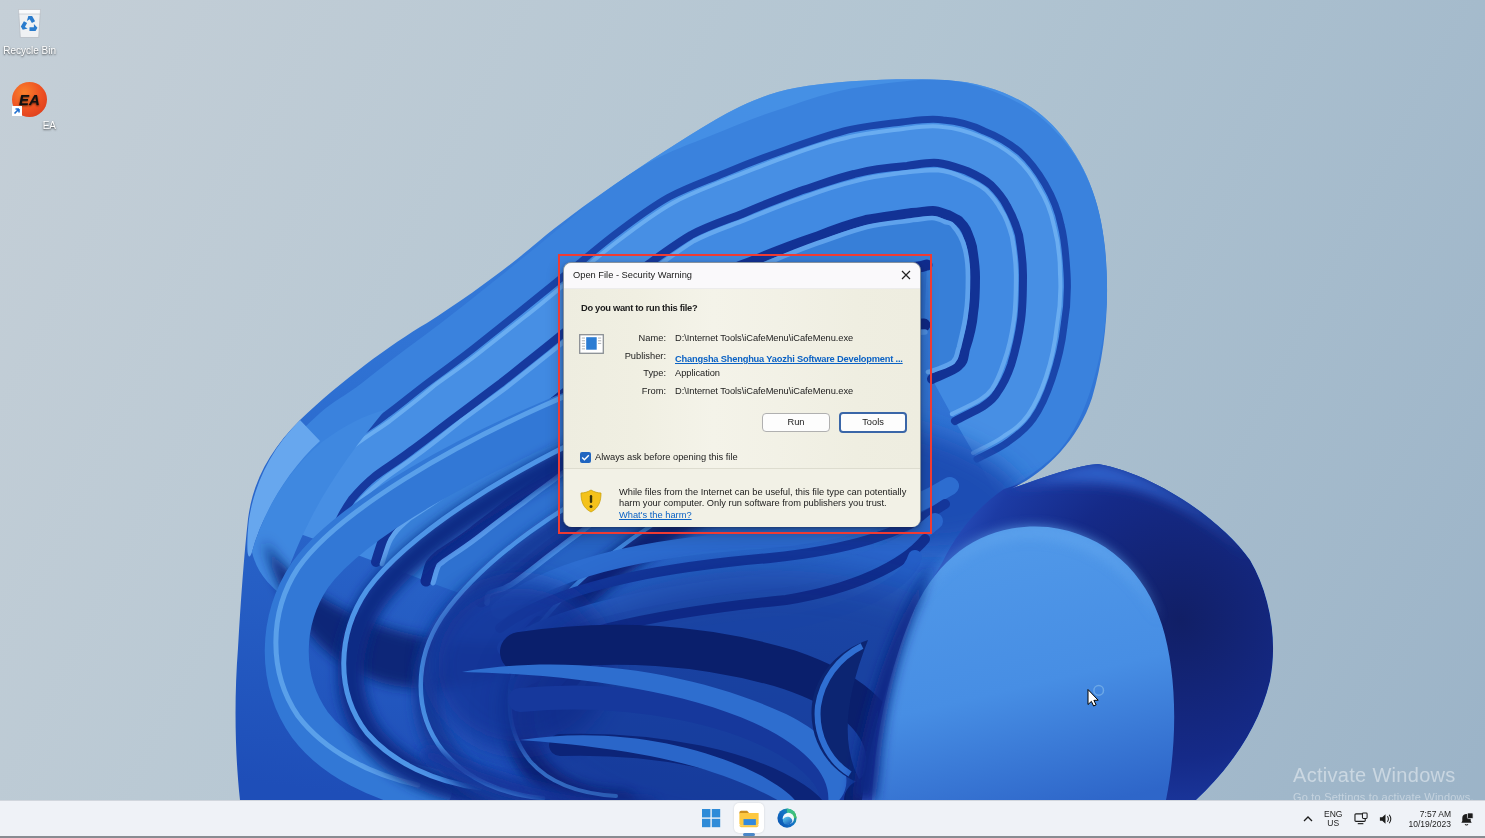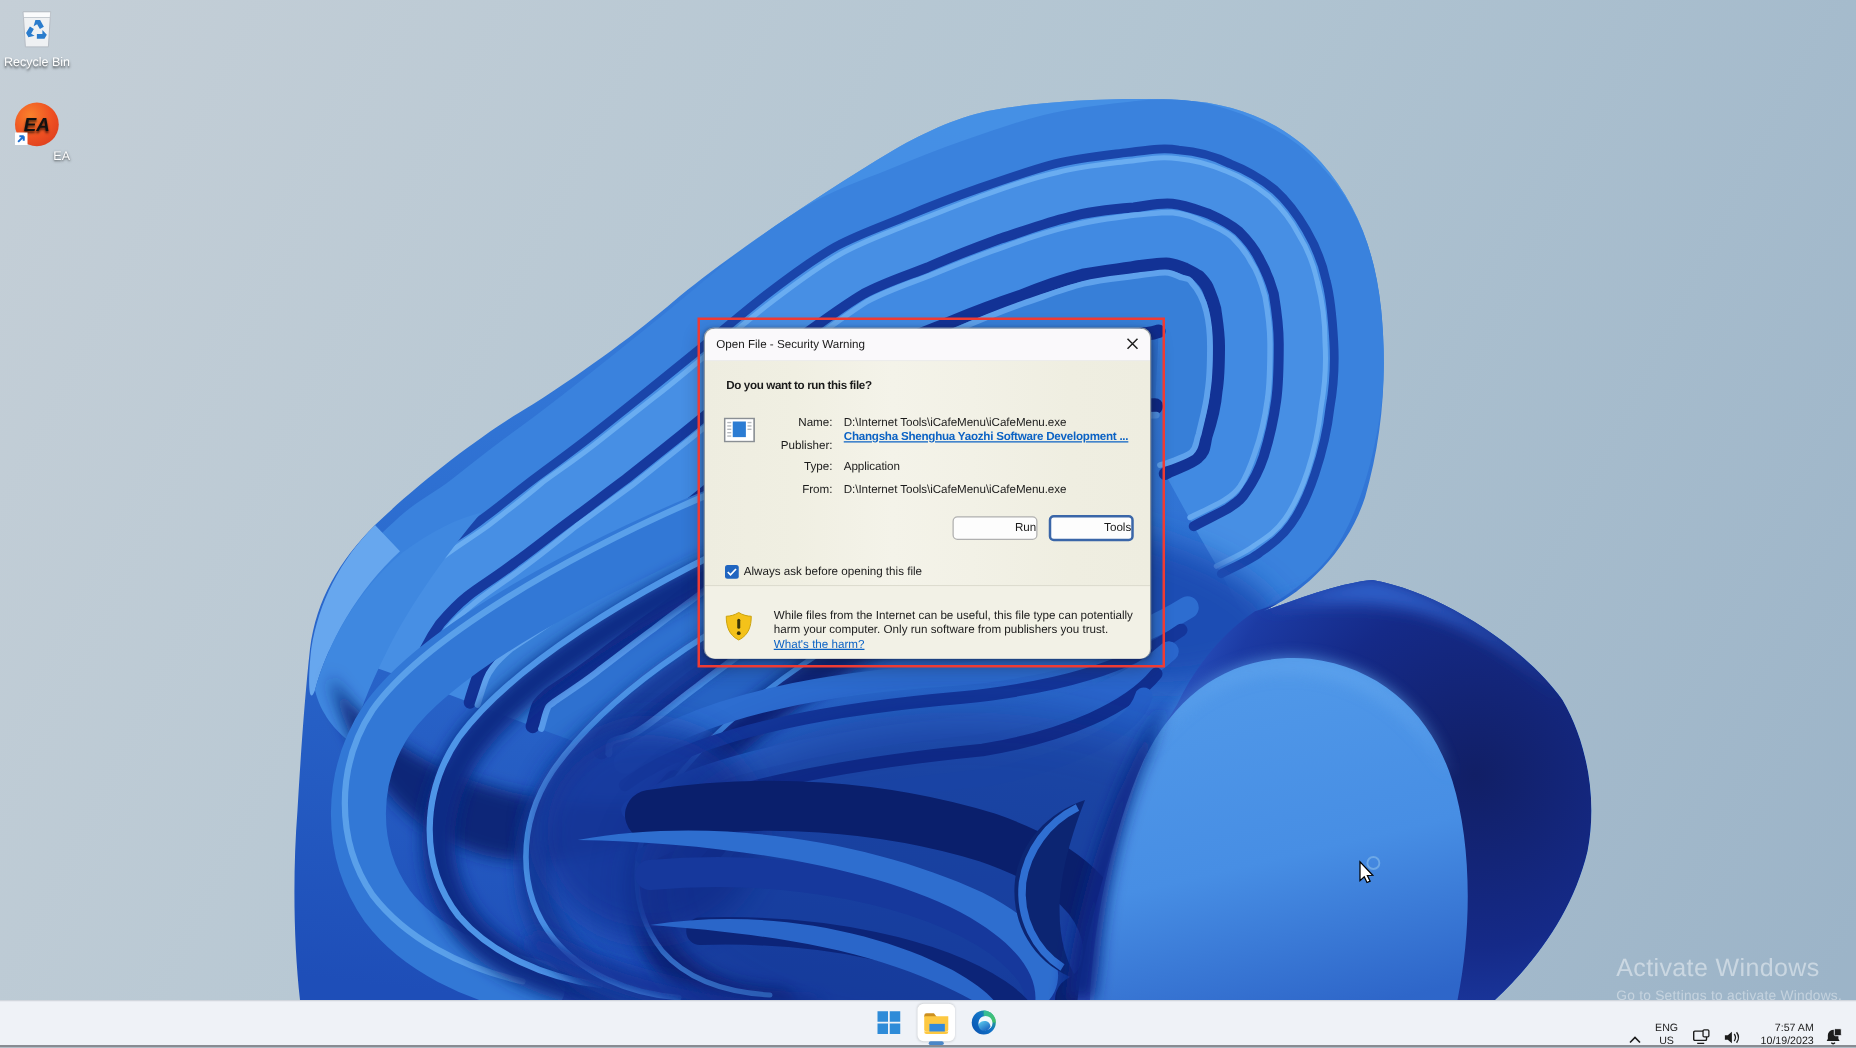--- a/index.html
+++ b/index.html
@@ -10,37 +10,37 @@
 
 #dlg{position:absolute;left:563px;top:262px;width:358px;height:265px;background:linear-gradient(90deg,#eeede0 0%,#f0efe2 20%,#f4f3e9 42%,#f2f1e6 60%,#efeee1 82%,#eeede0 100%);border:1px solid #87929f;border-radius:8px;box-sizing:border-box;z-index:10;box-shadow:0 6px 16px rgba(20,30,60,.45),0 1px 3px rgba(20,30,60,.4);font-size:9.3px;color:#1b1b1b;}
 #dlg .tbar{height:25px;background:#faf9fb;border-radius:8px 8px 0 0;border-bottom:1px solid #ececec;position:relative;}
 #dlg .tbar .t{position:absolute;left:9px;top:7px;font-size:9.3px;color:#191919;}
 #dlg .x{position:absolute;right:7px;top:5px;width:14px;height:14px;}
 #dlg .q{position:absolute;left:17px;top:39.5px;font-weight:bold;letter-spacing:-0.3px;}
 .lab{position:absolute;width:86px;text-align:right;color:#1b1b1b;}
 .val{position:absolute;left:111px;letter-spacing:-0.05px;color:#1b1b1b;white-space:nowrap;}
 #pub{color:#0b62c4;font-weight:bold;text-decoration:underline;letter-spacing:-0.2px;}
 #fileicon{position:absolute;left:15px;top:71px;}
-.btn{position:absolute;width:68px;height:19px;background:#fdfdfd;border:1px solid #b0b0b0;border-radius:4px;box-sizing:border-box;text-align:right;line-height:17px;font-size:9.3px;}
+.btn{position:absolute;width:68px;height:19px;background:#fdfdfd;border:1px solid #b0b0b0;border-radius:4px;box-sizing:border-box;text-align:center;line-height:17px;font-size:9.3px;}
 #run{left:198px;top:150px;}
 #cancel{left:275px;top:149px;height:21px;border:2px solid #3a66a8;line-height:17px;}
 #chk{position:absolute;left:16px;top:189px;width:11px;height:11px;background:#2065c0;border-radius:2px;}
 #chklab{position:absolute;left:31px;top:189px;}
 #sep{position:absolute;left:0px;top:205px;width:356px;height:1px;background:#dddccf;}
 #bsec{position:absolute;left:0;top:206px;width:356px;height:58px;background:#f2f1e6;border-radius:0 0 8px 8px;}
 #shield{position:absolute;left:16px;top:20px;}
 #warn{position:absolute;left:55px;top:18px;line-height:11.3px;font-size:9.3px;white-space:nowrap;}
 #risk{color:#0b62c4;text-decoration:underline;}
 
 .dico{position:absolute;text-align:right;color:#fff;font-size:10px;text-shadow:0 1px 2px rgba(0,0,0,.7);}
 
 #tb{position:absolute;left:0;top:800px;width:1485px;height:38px;background:#eff2f7;z-index:30;border-top:1px solid rgba(120,130,145,.25);box-sizing:border-box;}
 #tb .bottomline{position:absolute;left:0;bottom:0;width:100%;height:2px;background:#888c92;}
 #cicons{position:absolute;left:694px;top:0px;display:flex;align-items:center;}
-#tray{position:absolute;right:8px;top:0px;height:36px;display:flex;align-items:flex-end;color:#1c1c1c;}
+#tray{position:absolute;right:8px;top:0px;height:36px;display:flex;align-items:center;color:#1c1c1c;}
 #eng{font-size:8.5px;line-height:9.5px;text-align:center;margin:0 8px;}
 #clock{font-size:8.5px;line-height:10px;text-align:right;margin:0 8px 0 10px;}
 #wm{position:absolute;left:1293px;top:764px;color:rgba(255,255,255,.45);z-index:5;}
 #wm .l1{font-size:20px;letter-spacing:0.3px;color:rgba(255,255,255,.45);}
 #wm .l2{font-size:11px;margin-top:4px;color:rgba(255,255,255,.40);letter-spacing:0.2px;}
 </style>
 </head>
 <body>
 <svg id="wall" width="1485" height="838" viewBox="0 0 1485 838">
 <defs>
@@ -189,21 +189,21 @@
   <rect x="2.8" y="14.3" width="3.2" height="1.1"></rect>
   <rect x="19" y="3.5" width="3.2" height="1.1"></rect>
         <rect x="19" y="6.2" width="3.2" height="1.1"></rect>
   <rect x="19" y="8.9" width="3.2" height="1.1"></rect>
   </g>
   <rect x="7.2" y="3.2" width="10.5" height="12.5" fill="#2b7cd3"></rect>
  </svg>
  <div class="lab" style="left:16px;top:69.5px;">Name:</div>
  <div class="val" style="top:69.5px;">D:\Internet Tools\iCafeMenu\iCafeMenu.exe</div>
  <div class="lab" style="left:16px;top:87.5px;">Publisher:</div>
- <div class="val" style="top:81px;"><span id="pub">Changsha Shenghua Yaozhi Software Development ...</span></div>
+ <div class="val" style="top:91px;"><span id="pub">Changsha Shenghua Yaozhi Software Development ...</span></div>
  <div class="lab" style="left:16px;top:105px;">Type:</div>
  <div class="val" style="top:105px;">Application</div>
  <div class="lab" style="left:16px;top:122.5px;">From:</div>
  <div class="val" style="top:122.5px;">D:\Internet Tools\iCafeMenu\iCafeMenu.exe</div>
  <div class="btn" id="run">Run</div>
  <div class="btn" id="cancel">Tools</div>
  <div id="chk"><svg width="11" height="11" viewBox="0 0 11 11">
         <path d="M2.2 5.6 L4.4 7.8 L8.8 3.2" stroke="#fff" stroke-width="1.4" fill="none"></path>
       </svg></div>
  <div id="chklab">Always ask before opening this file</div>

